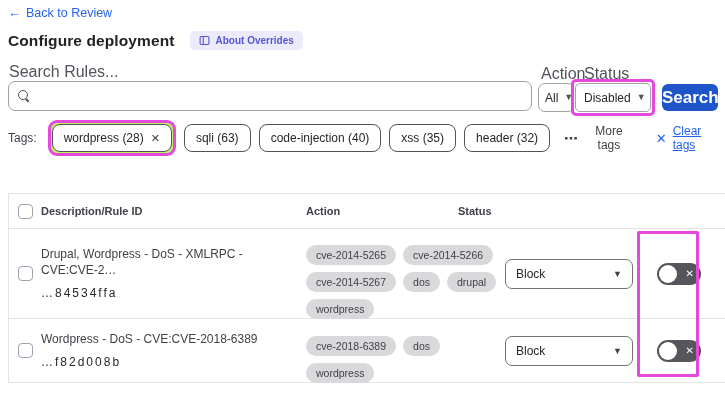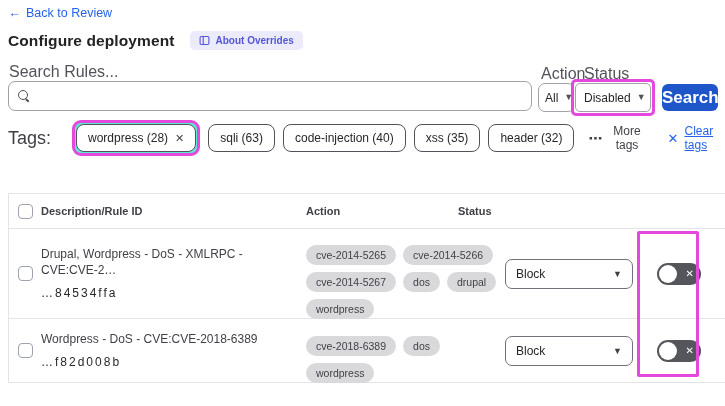--- a/index.html
+++ b/index.html
@@ -57,25 +57,25 @@
   .action-dd{position:absolute;top:83px;left:538px;width:37px;padding:0 6px;}
   .status-wrap{position:absolute;top:79px;left:571px;border:3px solid var(--highlight-pink);
     border-radius:5px;padding:1px;background:#fff;}
   .status-dd{width:76px;border-radius:5px;}
   .search-btn{position:absolute;top:84px;left:662px;width:56px;height:27px;
     background:var(--button-blue);color:#fff;border:none;border-radius:6px;
     font-size:17px;font-weight:600;font-family:inherit;cursor:pointer;}
 
   
   .tags-row{position:absolute;top:120px;left:8px;width:712px;display:flex;align-items:center;gap:8px;}
-  .tags-label{font-size:18px;color:var(--text-mid);margin-right:13px;}
+  .tags-label{font-size:12px;color:var(--text-mid);margin-right:3px;}
   .tag-pill{display:flex;align-items:center;gap:7px;border:1.3px solid #52525b;border-radius:8px;
     background:#fff;font-size:12px;color:var(--text-dark);padding:5px 11px;height:28px;
     cursor:pointer;font-family:inherit;white-space:nowrap;}
-  .selected-wrap{border:3px solid var(--highlight-pink);border-radius:9px;padding:1px;background:#5eead4;}
+  .selected-wrap{border:3px solid var(--highlight-pink);border-radius:9px;padding:1px;background:#bef264;}
   .x-icon{font-size:11px;color:#3f3f46;line-height:1;}
   .more-tags{display:flex;align-items:center;gap:7px;font-size:12px;color:var(--text-mid);
     background:none;border:none;cursor:pointer;font-family:inherit;margin-left:6px;}
   .dots{font-weight:700;font-size:14px;letter-spacing:1px;color:#3f3f46;}
   .clear-tags{display:flex;align-items:center;gap:6px;margin-left:16px;color:var(--link-blue);
     font-size:12px;cursor:pointer;text-decoration:none;}
   .clear-tags .cx{font-size:13px;text-decoration:none;}
   .clear-tags .ct{text-decoration:underline;}
 
   

